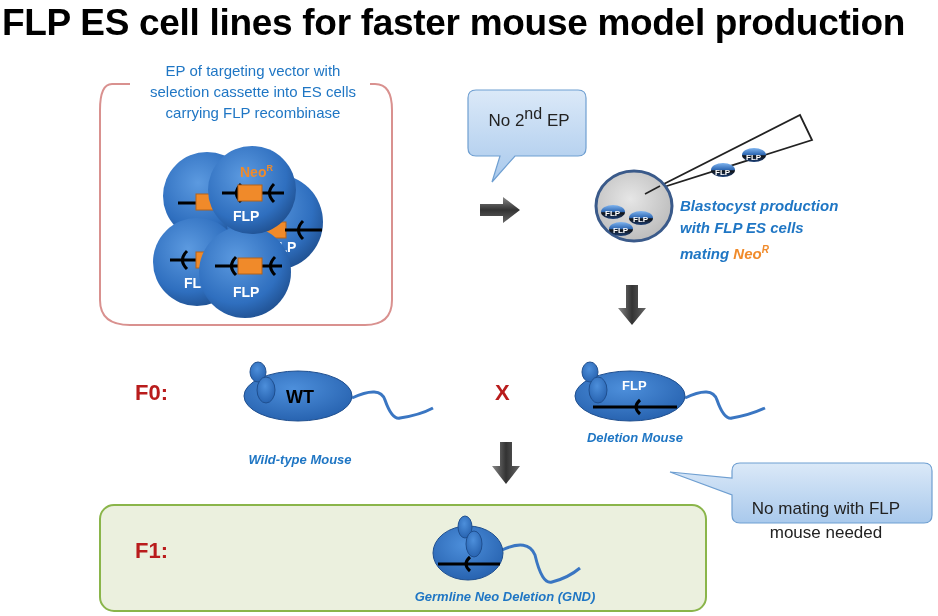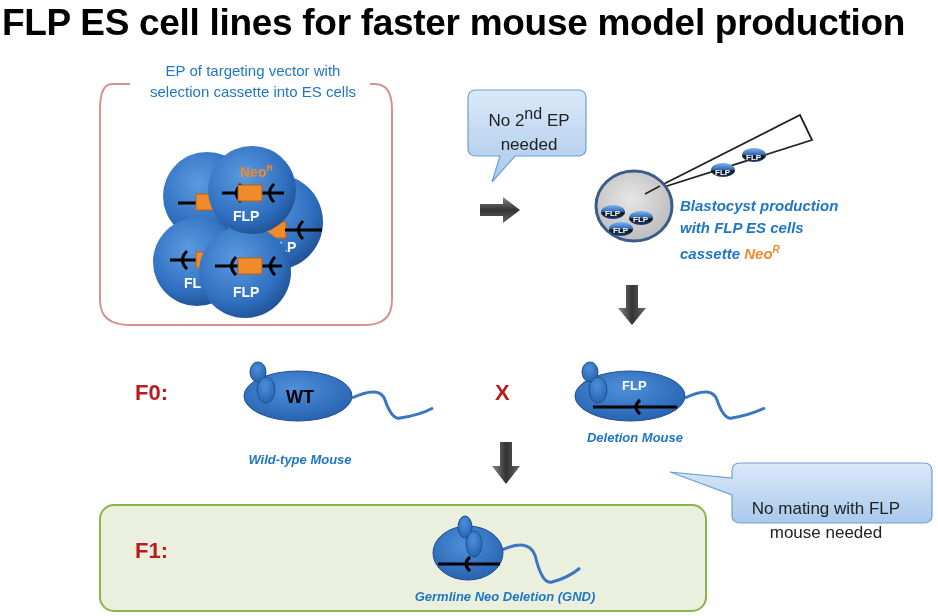--- a/index.html
+++ b/index.html
@@ -164,31 +164,31 @@
     <line x1="438" y1="564" x2="500" y2="564" stroke="#000" stroke-width="3"></line>
     <path d="M470,557 Q462,564 470,571" fill="none" stroke="#000" stroke-width="3"></path>
   </g>
 </svg>
 
 <div id="title" class="abs">FLP ES cell lines for faster mouse model production</div>
 
 <div id="ep-caption" class="abs blue-text">
   <div>EP of targeting vector  with</div>
   <div>selection cassette into ES cells</div>
+  <div>carrying FLP recombinase</div>
 </div>
 
 <div id="callout1-text" class="abs callout-text">
   <div><span>No 2</span><sup style="font-size:16px">nd</sup><span> EP</span></div>
-  <div>needed</div>
 </div>
 
 <div id="blast-caption" class="abs italic-blue">
   <div>Blastocyst production</div>
   <div>with FLP ES cells</div>
-  <div><span>cassette </span><span class="orange">Neo</span><sup class="orange" style="font-size:10px">R</sup></div>
+  <div><span>mating </span><span class="orange">Neo</span><sup class="orange" style="font-size:10px">R</sup></div>
 </div>
 
 <div id="f0-label" class="abs gen-label">F0:</div>
 <div id="x-label" class="abs gen-label">X</div>
 <div id="wt-caption" class="abs mouse-caption italic-blue">Wild-type Mouse</div>
 <div id="chim-caption" class="abs mouse-caption italic-blue">Deletion Mouse</div>
 
 <div id="callout2-text" class="abs callout-text">
   <div>No mating with FLP</div>
   <div>mouse needed</div>

